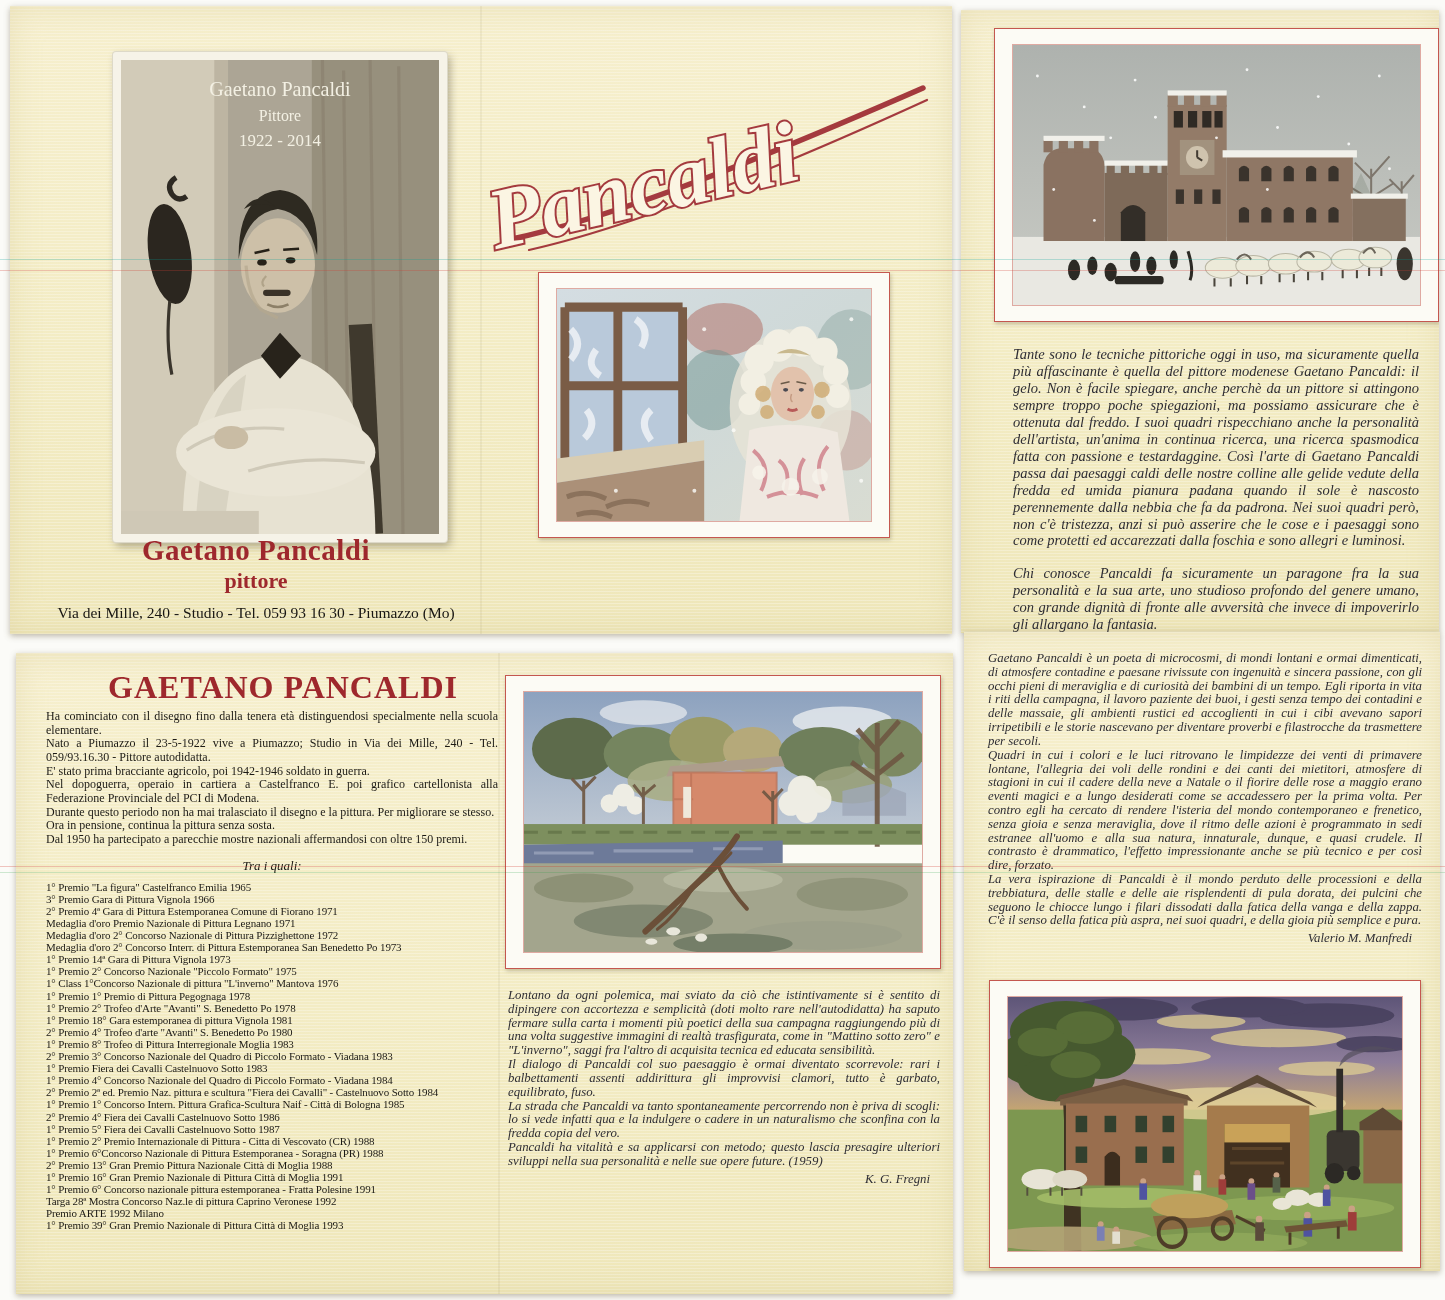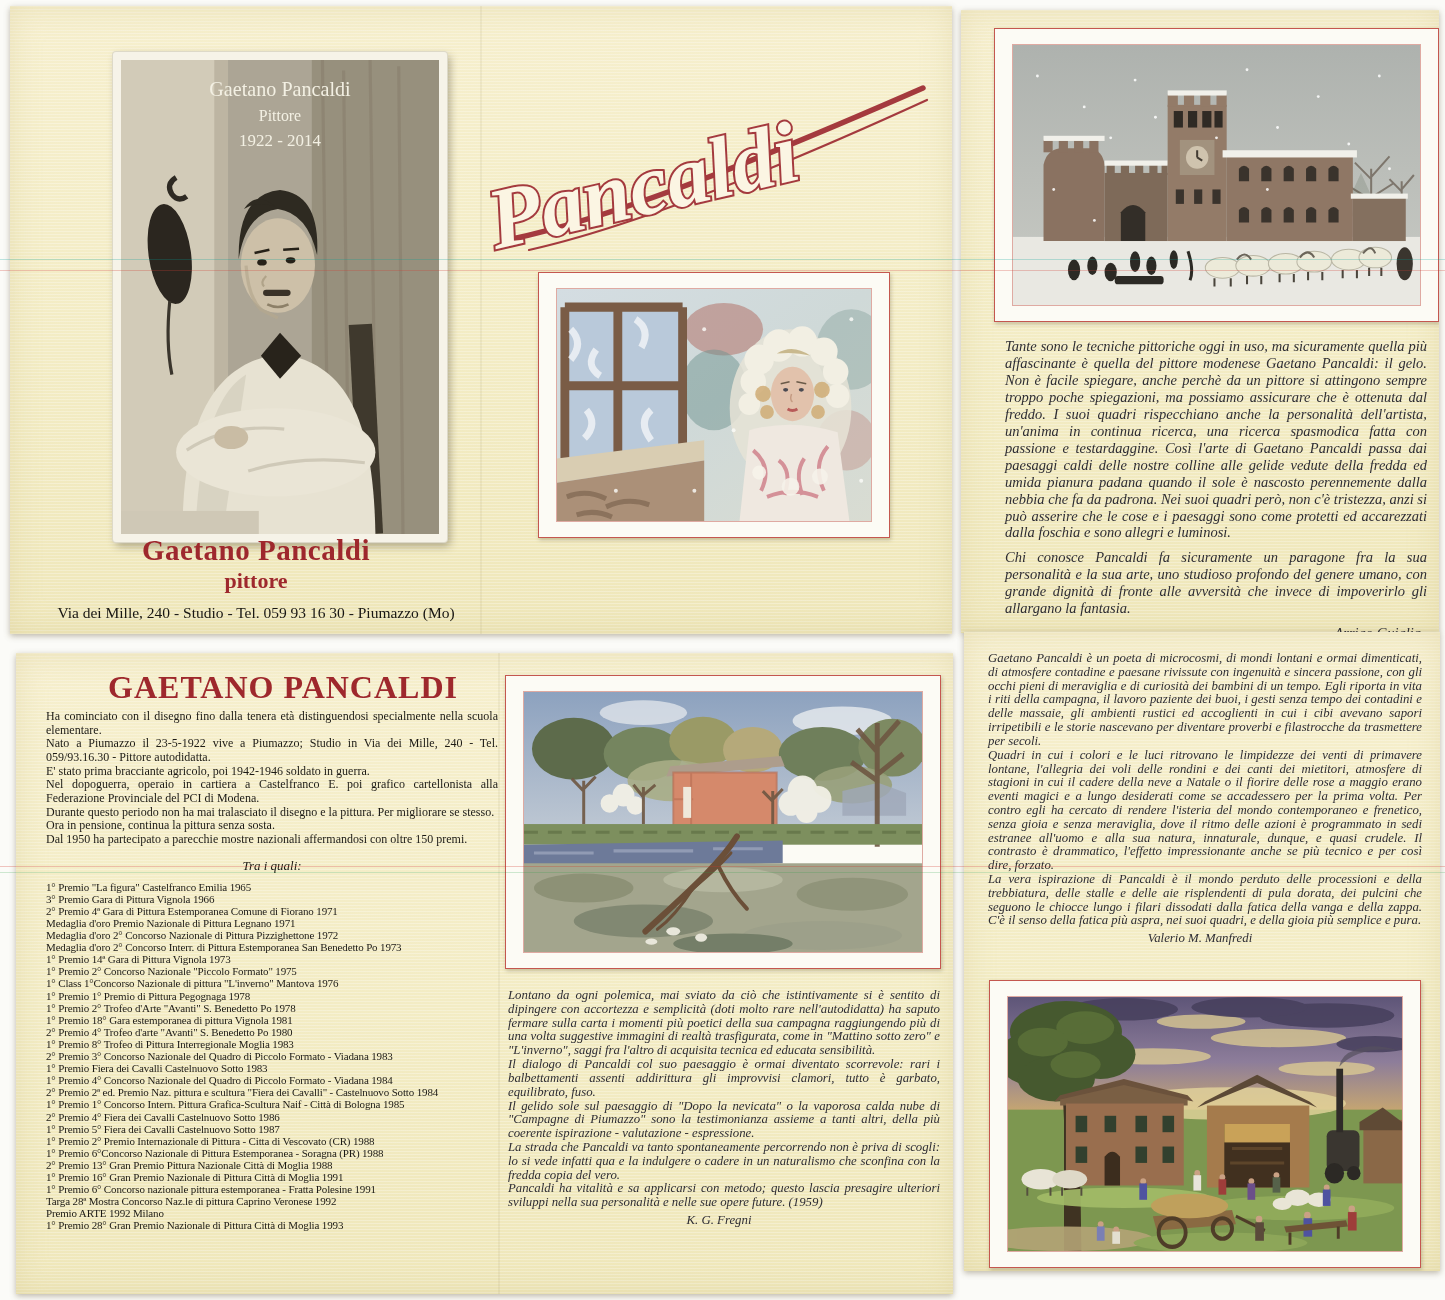--- a/index.html
+++ b/index.html
@@ -25,34 +25,34 @@
   .sig-script{position:absolute;left:455px;top:42px;width:480px;height:225px;}
   .sig-script svg{width:100%;height:100%;}
   
   .contact{position:absolute;left:28px;top:528px;width:436px;text-align:center;}
   .contact .nm{font-size:29px;font-weight:bold;color:#9e282d;letter-spacing:.5px;}
   .contact .rl{font-size:22px;font-weight:bold;color:#9e282d;margin-top:1px;}
   .contact .ad{font-size:15.5px;color:#181612;margin-top:10px;}
   
   .tr-text{position:absolute;left:36px;top:320px;width:438px;font-style:italic;font-size:14.5px;
            line-height:1.17;color:#2e2d33;text-align:justify;}
-  .tr-text p{margin:8px;}
+  .tr-text p{margin:16px;}
   .sig-line{text-align:right;padding-right:14px;font-style:italic;margin-top:7px;color:#2e2d33;}
   
   .bl-title{position:absolute;left:48px;top:16px;width:438px;text-align:center;
             font-size:32px;font-weight:bold;color:#9e282d;letter-spacing:1px;}
   .bl-col{position:absolute;left:30px;top:57px;width:452px;color:#1c1a15;}
   .bl-col p{margin:0;font-size:12px;line-height:1.14;text-align:justify;}
   .list-intro{text-align:center;font-style:italic;font-size:13px;margin:11px 0 7px 0;}
   .award{font-size:11px;line-height:1.1;letter-spacing:-0.15px;white-space:nowrap;}
   
   .it-col{position:absolute;font-style:italic;font-size:12.8px;line-height:1.08;
           color:#2e2d33;text-align:justify;}
   .it-col p{margin:0;}
-  .sig-sm{text-align:center;padding-right:10px;margin-top:4px;font-style:italic;}
+  .sig-sm{text-align:right;padding-right:10px;margin-top:4px;font-style:italic;}
   
   .artifact{position:absolute;left:0;width:100%;height:1px;pointer-events:none;}
 </style>
 </head>
 <body>
 
 <div class="sheet">
 
   <div class="panel" id="panel-tl" style="left:10px;top:6px;width:942px;height:628px;">
     <div class="crease" style="left:470px;"></div>
@@ -341,21 +341,21 @@
       <div class="award">1° Premio 1° Concorso Intern. Pittura Grafica-Scultura Naif - Città di Bologna 1985</div>
       <div class="award">2° Premio 4° Fiera dei Cavalli Castelnuovo Sotto 1986</div>
       <div class="award">1° Premio 5° Fiera dei Cavalli Castelnuovo Sotto 1987</div>
       <div class="award">1° Premio 2° Premio Internazionale di Pittura - Citta di Vescovato (CR) 1988</div>
       <div class="award">1° Premio 6°Concorso Nazionale di Pittura Estemporanea - Soragna (PR) 1988</div>
       <div class="award">2° Premio 13° Gran Premio Pittura Nazionale Città di Moglia 1988</div>
       <div class="award">1° Premio 16° Gran Premio Nazionale di Pittura Città di Moglia 1991</div>
       <div class="award">1° Premio 6° Concorso nazionale pittura estemporanea - Fratta Polesine 1991</div>
       <div class="award">Targa 28ª Mostra Concorso Naz.le di pittura Caprino Veronese 1992</div>
       <div class="award">Premio ARTE 1992 Milano</div>
-      <div class="award">1° Premio 28° Gran Premio Nazionale di Pittura Città di Moglia 1993</div>
+      <div class="award">1° Premio 39° Gran Premio Nazionale di Pittura Città di Moglia 1993</div>
     </div>
 
     <div class="frame" style="left:489px;top:22px;width:434px;height:292px;">
       <div class="art">
         <svg viewBox="0 0 400 252" preserveAspectRatio="none">
           <defs>
             <linearGradient id="lsky" x1="0" y1="0" x2="0" y2="1">
               <stop offset="0" stop-color="#8da2bf"></stop>
                 <stop offset="1" stop-color="#bcc6d2"></stop>
             </linearGradient>
@@ -417,21 +417,20 @@
               <ellipse cx="178" cy="238" rx="6" ry="4"></ellipse>
               <ellipse cx="128" cy="242" rx="6" ry="3"></ellipse>
           </g>
         </svg>
       </div>
     </div>
 
     <div class="it-col" style="left:492px;top:336px;width:432px;">
       <p>Lontano da ogni polemica, mai sviato da ciò che istintivamente si è sentito di dipingere con accortezza e semplicità (doti molto rare nell'autodidatta) ha saputo fermare sulla carta i momenti più poetici della sua campagna raggiungendo più di una volta suggestive immagini di realtà trasfigurata, come in "Mattino sotto zero" e "L'inverno", saggi fra l'altro di acquisita tecnica ed educata sensibilità.</p>
       <p>Il dialogo di Pancaldi col suo paesaggio è ormai diventato scorrevole: rari i balbettamenti assenti addirittura gli improvvisi clamori, tutto è garbato, equilibrato, fuso.</p>
-      <p>Il gelido sole sul paesaggio di "Dopo la nevicata" o la vaporosa calda nube di "Campagne di Piumazzo" sono la testimonianza assieme a tanti altri, della più coerente ispirazione - valutazione - espressione.</p>
       <p>La strada che Pancaldi va tanto spontaneamente percorrendo non è priva di scogli: lo si vede infatti qua e la indulgere o cadere in un naturalismo che sconfina con la fredda copia del vero.</p>
       <p>Pancaldi ha vitalità e sa applicarsi con metodo; questo lascia presagire ulteriori sviluppi nella sua personalità e nelle sue opere future. (1959)</p>
       <div class="sig-sm">K. G. Fregni</div>
     </div>
   </div>
 
   <div class="panel" id="panel-br" style="left:964px;top:632px;width:476px;height:639px;">
 
     <div class="it-col" style="left:24px;top:20px;width:434px;">
       <p>Gaetano Pancaldi è un poeta di microcosmi, di mondi lontani e ormai dimenticati, di atmosfere contadine e paesane rivissute con ingenuità e sincera passione, con gli occhi pieni di meraviglia e di curiosità dei bambini di un tempo. Egli riporta in vita i riti della campagna, il lavoro paziente dei buoi, i gesti senza tempo dei contadini e delle massaie, gli ambienti rustici ed accoglienti in cui i cibi avevano sapori irripetibili e le storie nascevano per diventare proverbi e filastrocche da trasmettere per secoli.</p>

